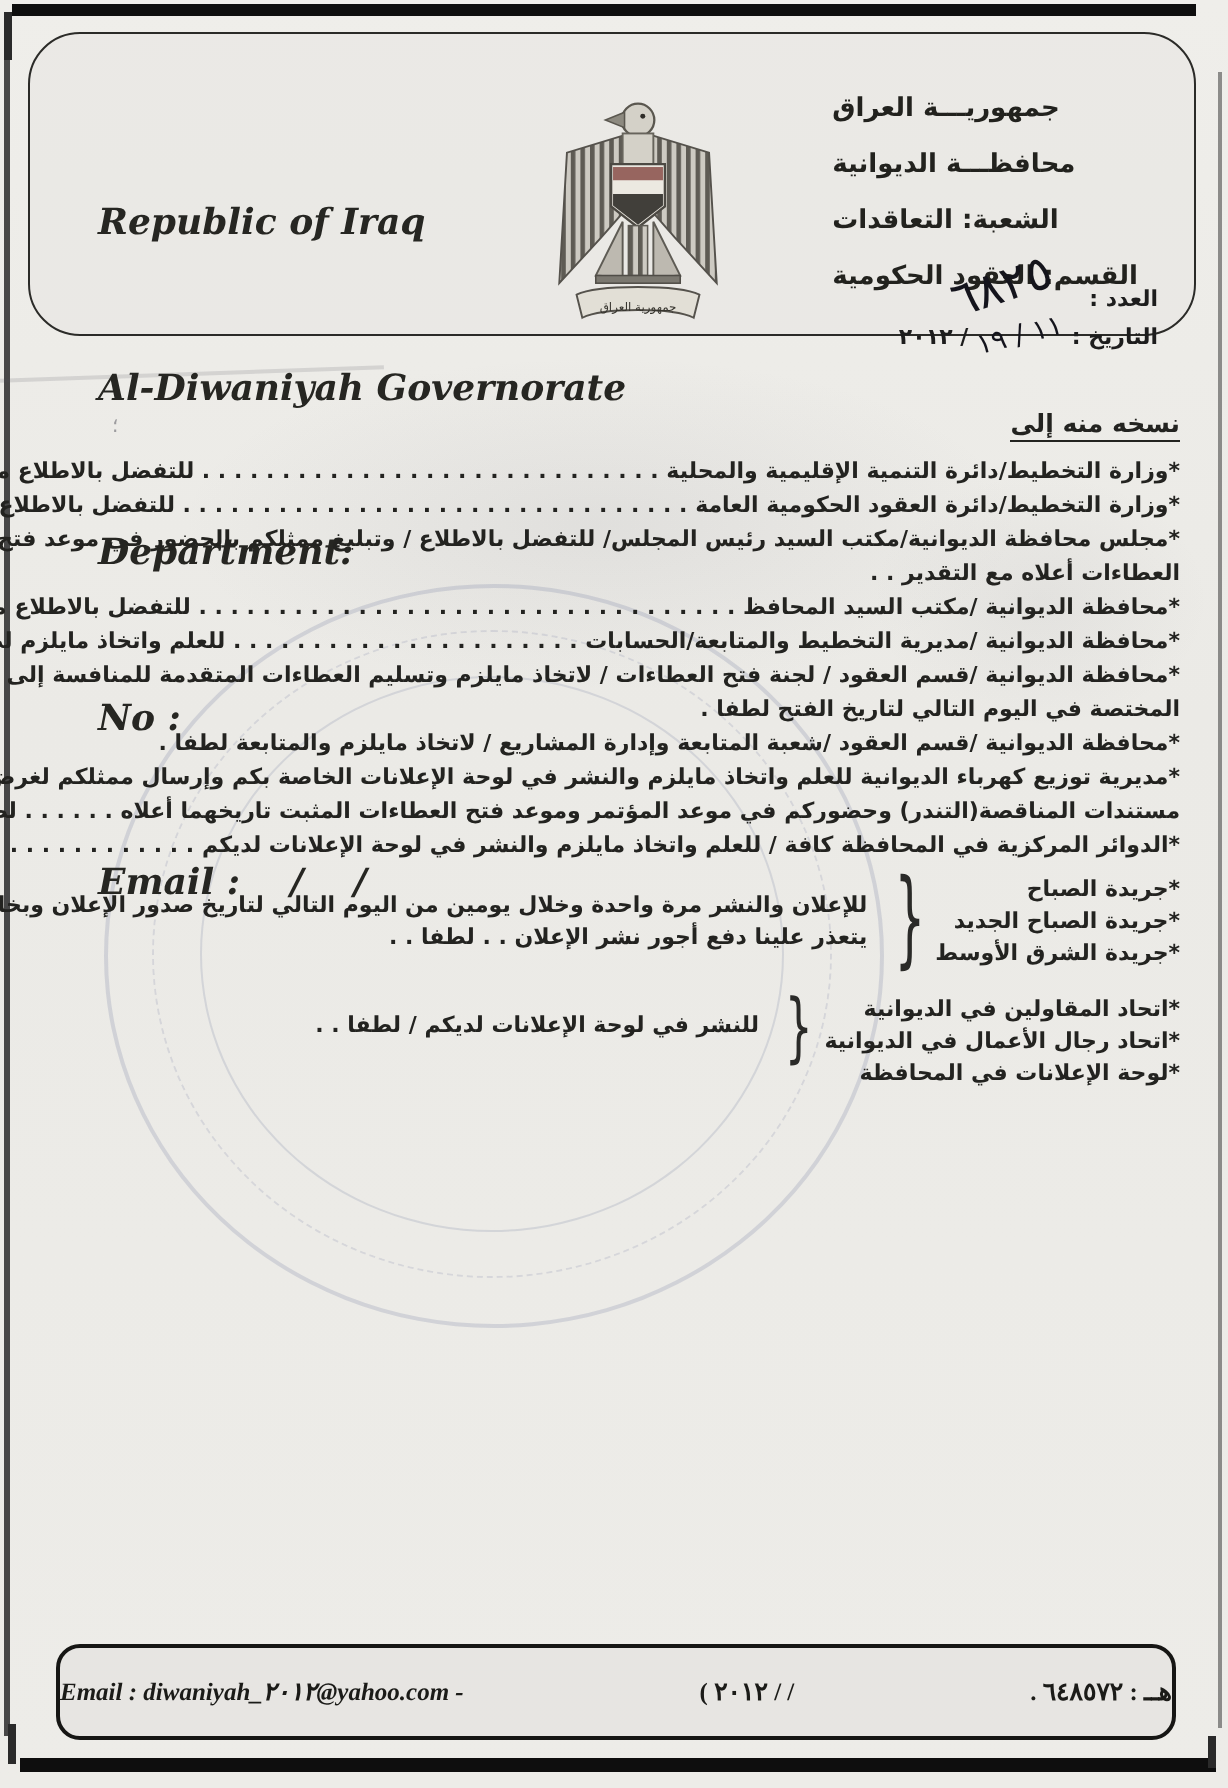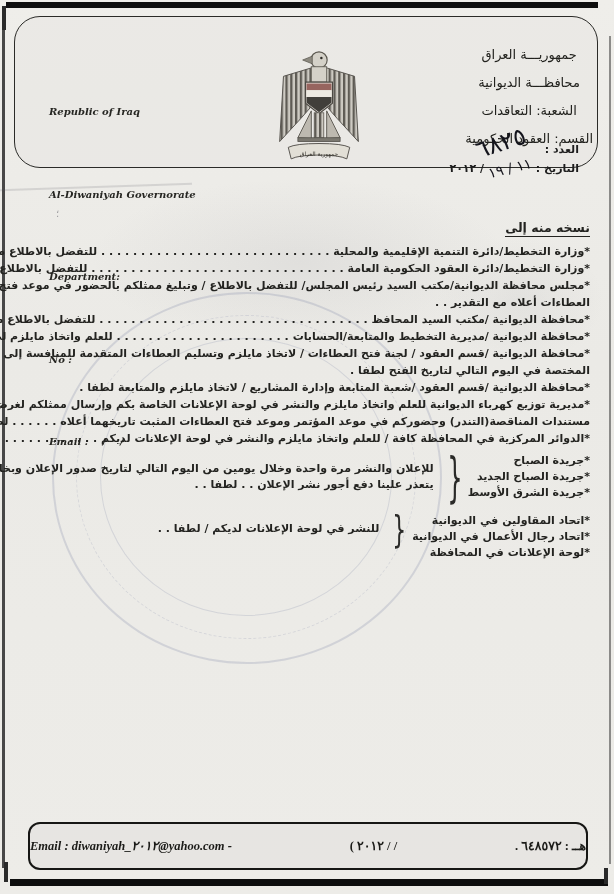--- a/index.html
+++ b/index.html
@@ -11,33 +11,33 @@
       linear-gradient(180deg,#efeeea 0%,#ebeae6 40%,#edecE8 100%);
     font-family:"DejaVu Sans",sans-serif;color:#1d1d1d;
   }
   
   .bar{position:absolute;background:#0e0e0e;}
   .edge{position:absolute;background:#2a2a2a;}
   
   .hdr-box{position:absolute;left:14px;top:16px;width:582px;height:150px;
     border:1.6px solid #2b2b28;border-radius:26px;background:rgba(231,230,226,.6);}
   .eng{position:absolute;left:34px;top:26px;font-family:"DejaVu Serif","Liberation Serif",serif;
-    font-style:italic;font-weight:600;font-size:10px;color:#262622;line-height:27.5px;white-space:pre;}
-  .arb-hdr{position:absolute;right:4px;top:24px;text-align:center;direction:rtl;
-    font-weight:400;font-size:13px;color:#22221e;line-height:28px;white-space:nowrap;}
+    font-style:italic;font-weight:600;font-size:18px;color:#262622;line-height:27.5px;white-space:pre;}
+  .arb-hdr{position:absolute;right:28px;top:24px;text-align:left;direction:rtl;
+    font-weight:700;font-size:13px;color:#22221e;line-height:28px;white-space:nowrap;}
   .num-row{position:absolute;right:18px;top:126px;direction:rtl;font-size:11px;font-weight:700;}
   .date-row{position:absolute;right:18px;top:143px;direction:rtl;font-size:11px;font-weight:700;
     display:flex;align-items:center;gap:4px;}
   .hw{font-weight:400;color:#14141c;}
   .hw-num{position:absolute;right:52px;top:-14px;font-size:24px;letter-spacing:3px;
     transform:rotate(-18deg);direction:ltr;}
   .hw-dm{display:inline-block;font-size:14px;transform:rotate(-14deg);direction:ltr;letter-spacing:2px;}
   .emblem{position:absolute;left:256px;top:26px;width:96px;height:130px;}
   
-  .body-txt{position:absolute;right:24px;left:30px;top:220px;direction:rtl;text-align:right;
+  .body-txt{position:absolute;right:24px;left:30px;top:204px;direction:rtl;text-align:right;
     font-size:11px;font-weight:700;color:#232320;}
   .b-title{display:inline-block;font-size:12.5px;border-bottom:1.4px solid #232320;
     padding-bottom:1px;margin-bottom:6px;}
   .b-line{line-height:17px;white-space:nowrap;}
   .grp{display:flex;direction:rtl;align-items:center;margin-top:6px;}
   .grp .names{line-height:16px;white-space:nowrap;}
   .grp .brace{font-weight:400;color:#2a2a28;margin:0 6px;display:inline-block;}
   .brace-3{font-size:22px;transform:scaleY(2.4) scaleX(1.1);}
   .brace-2{font-size:20px;transform:scaleY(1.9) scaleX(1.1);}
   .grp .note{text-align:right;line-height:16px;margin-right:8px;white-space:nowrap;}

